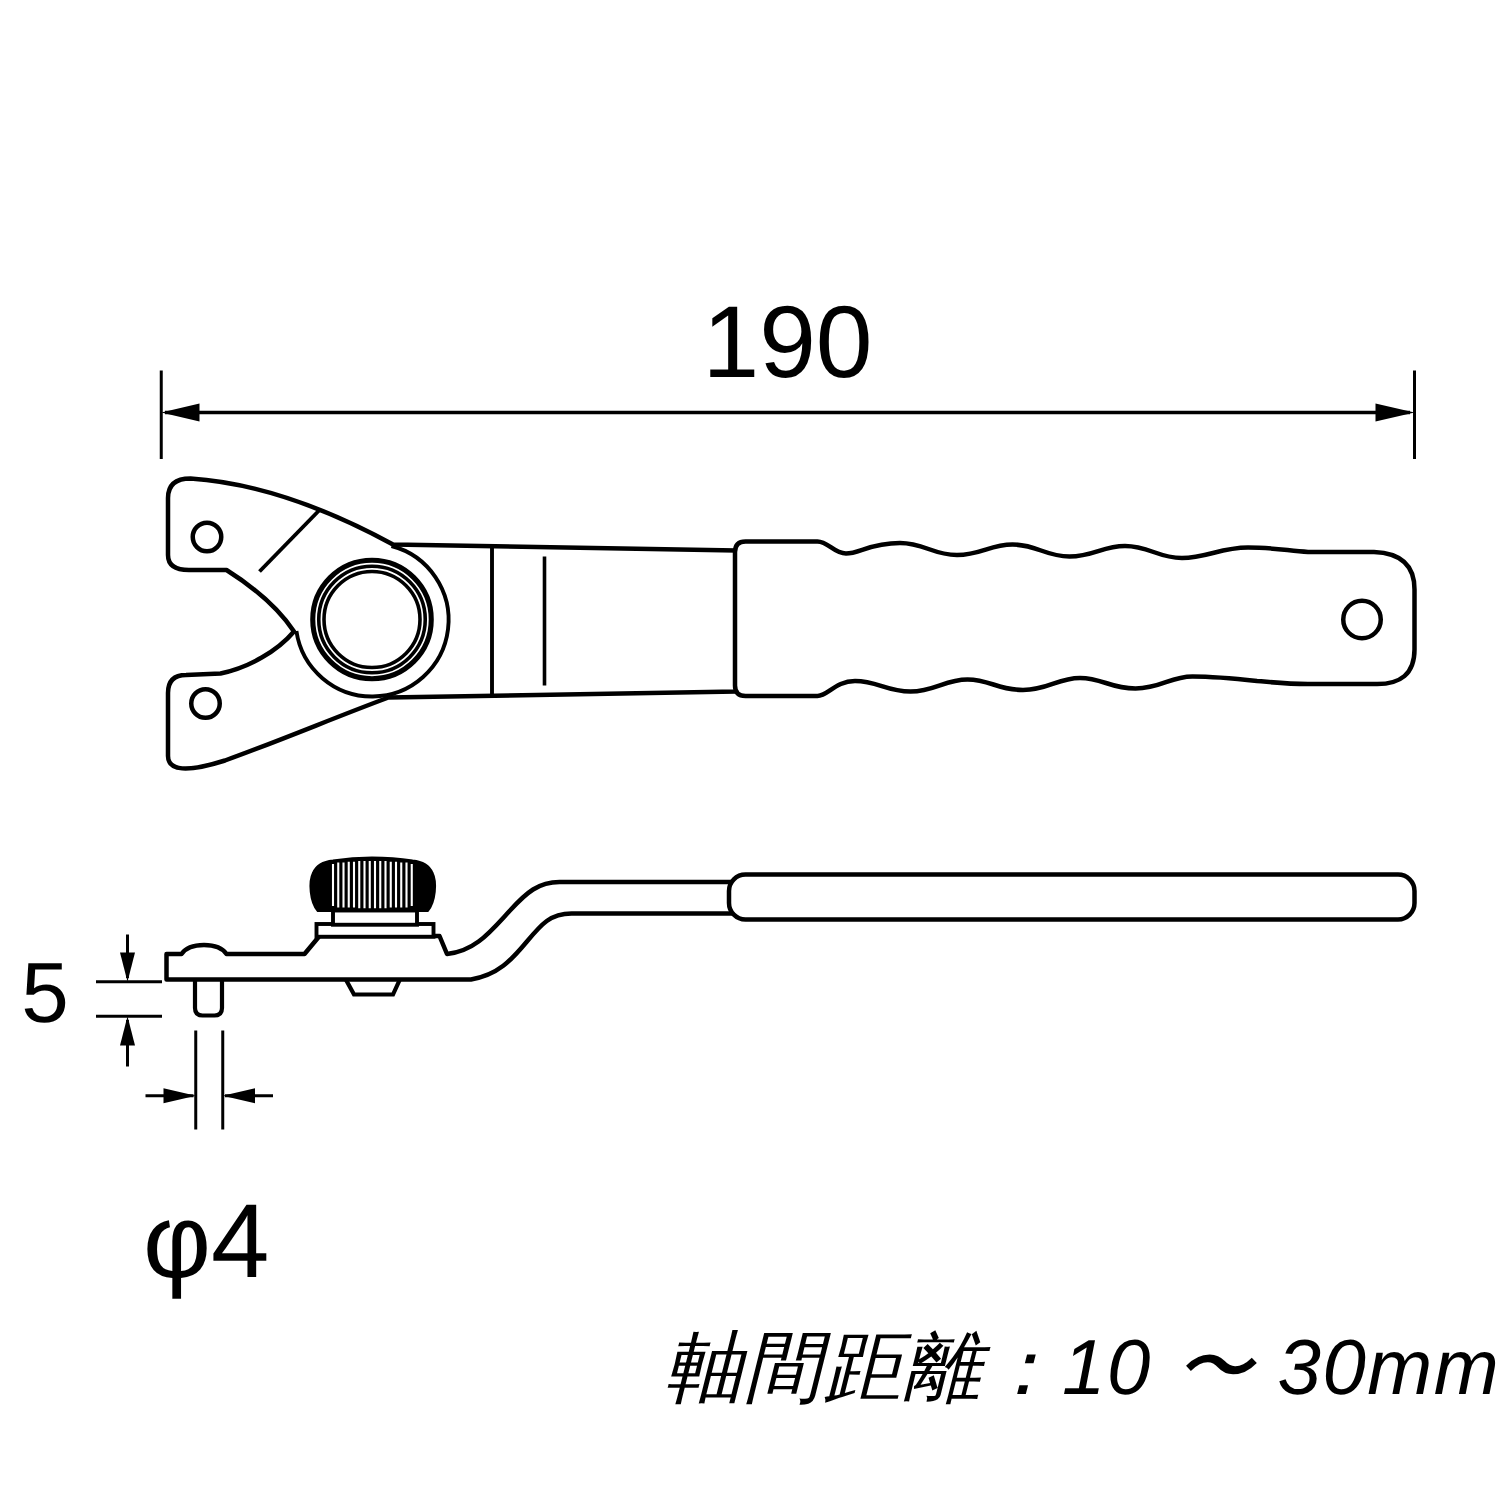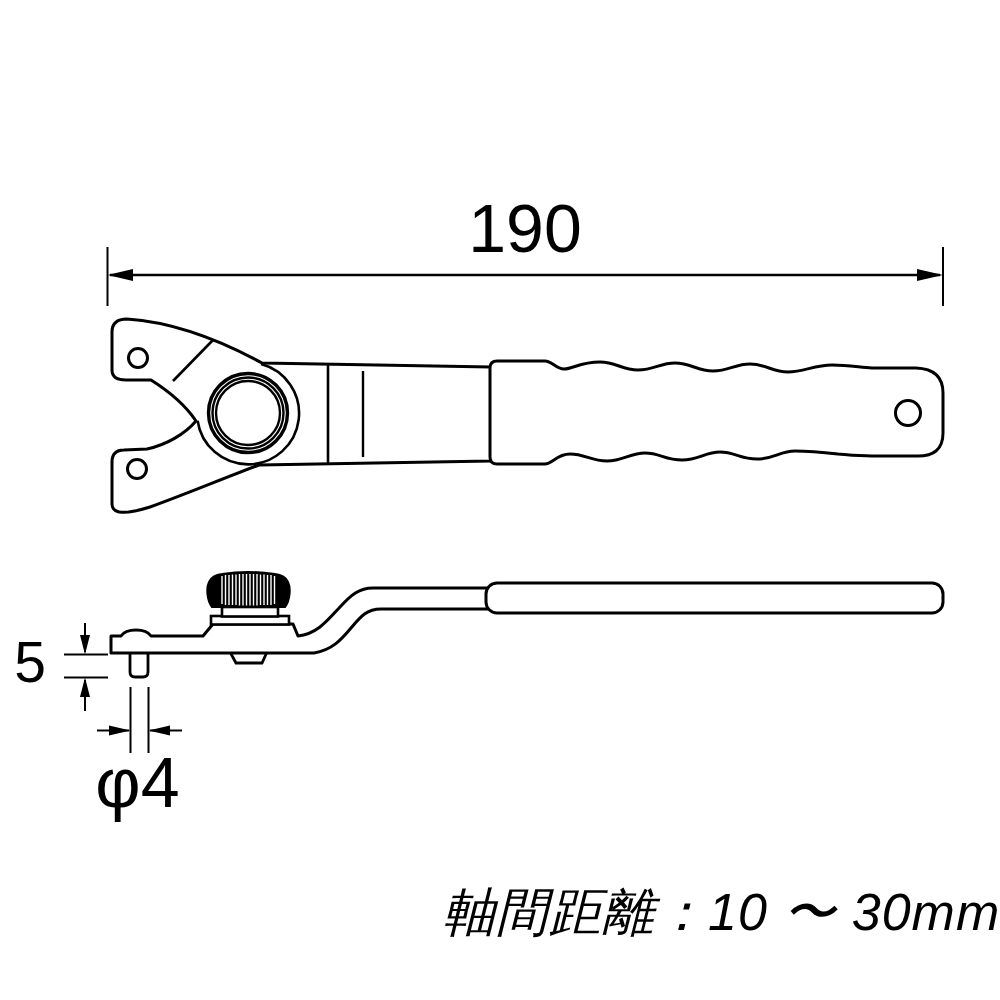--- a/index.html
+++ b/index.html
@@ -7,21 +7,21 @@
     position:relative;width:1000px;height:976px;background:#ffffff;
     font-family:"Liberation Sans","DejaVu Sans",sans-serif;overflow:hidden;
   }
   .drawing-svg{position:absolute;left:0;top:0;}
   .dim-label{
     position:absolute;color:#000;line-height:1;white-space:nowrap;
     font-family:"Liberation Sans","DejaVu Sans",sans-serif;
   }
   .label-190{left:107px;top:194px;width:836px;text-align:center;font-size:68px;}
   .label-5{left:0px;top:634px;width:60px;text-align:center;font-size:57px;}
-  .label-phi4{left:90px;top:748px;width:95px;text-align:center;font-size:70px;}
+  .label-phi4{left:90px;top:792px;width:95px;text-align:center;font-size:70px;}
   .spec-note{left:443px;top:886px;font-size:52px;letter-spacing:1px;font-style:italic;}
 </style>
 </head>
 <body>
 
 <div class="canvas">
 
   <svg class="drawing-svg" width="1000" height="1000" viewBox="0 0 1000 1000">
 
     <g stroke="#000" fill="none" stroke-width="2">

